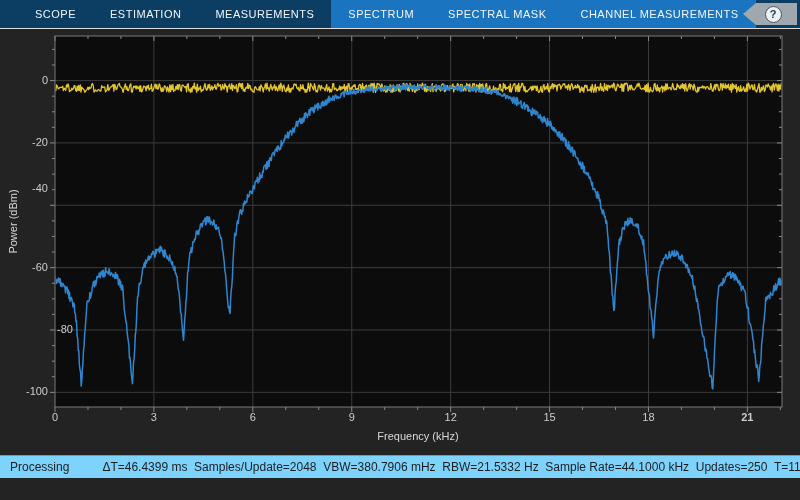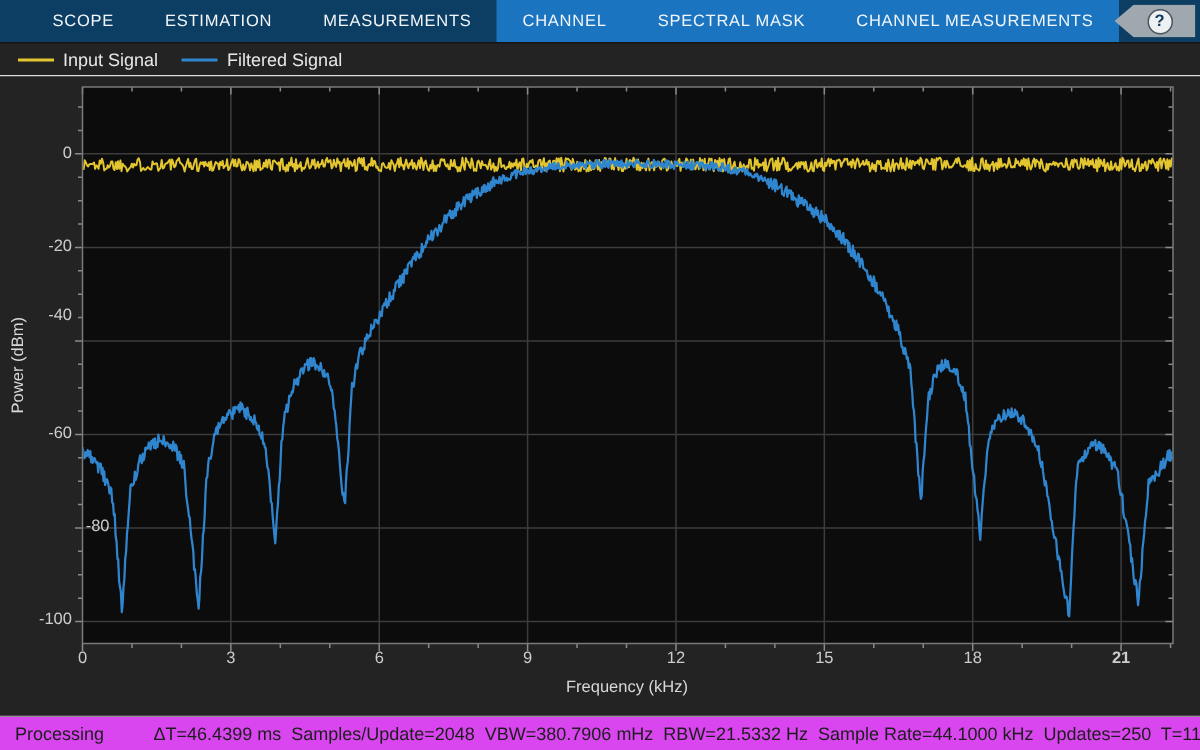--- a/index.html
+++ b/index.html
@@ -31,56 +31,46 @@
   
   .figure{position:relative;width:800px;height:426px;background:#232323;}
   .plot-svg{position:absolute;left:45px;top:-3px;}
   .axis-label{position:absolute;color:#d8d8d8;font-size:11px;text-align:center;}
   .x-axis-label{left:208px;top:401px;width:420px;}
   .y-axis-label{left:-86px;top:185px;width:200px;height:15px;transform:rotate(-90deg);}
   .x-tick-label{position:absolute;width:50px;top:382px;text-align:center;color:#cccccc;font-size:11px;}
   .y-tick-label{position:absolute;width:48px;left:0;text-align:right;color:#cccccc;font-size:11px;}
 
   
-  .statusbar{height:22px;border-top:1px solid #8e8e8e;background:#d946ef;
+  .statusbar{height:22px;border-top:1px solid #8e8e8e;background:#7dd3fc;
     display:flex;align-items:center;font-size:12px;color:#1d1d1d;overflow:hidden;text-align:center;}
   .status-state{margin-left:10px;white-space:pre;}
   .status-metrics{margin-left:33px;white-space:pre;}
 </style>
 </head>
 <body>
 
 <div class="app">
 
   <div class="tabbar">
     <div class="spacer-l"></div>
     <div class="tab">SCOPE</div>
     <div class="tab">ESTIMATION</div>
     <div class="tab">MEASUREMENTS</div>
     <div class="tabgroup-active">
-      <div class="tab">CHANNEL</div>
+      <div class="tab">SPECTRUM</div>
       <div class="tab">SPECTRAL MASK</div>
       <div class="tab">CHANNEL MEASUREMENTS</div>
     </div>
     <div class="tab-fill"></div>
     <div class="help-tag">
       <div class="help-circle">?</div>
     </div>
   </div>
 
-  <div class="legendbar">
-    <div class="legend-item">
-      <span class="legend-swatch" style="background: rgb(227, 197, 47);"></span>
-      <span class="legend-label">Input Signal</span>
-    </div>
-    <div class="legend-item">
-      <span class="legend-swatch" style="background: rgb(47, 134, 207);"></span>
-      <span class="legend-label">Filtered Signal</span>
-    </div>
-  </div>
   <div class="legend-sep"></div>
 
   <div class="figure">
     <div id="plot-mount">
         <svg width="747" height="391" viewBox="0 0 747 391" class="plot-svg">
           <rect x="10" y="10" width="727" height="371" fill="#0c0c0c"></rect>
           <line x1="108.91156462585033" y1="10" x2="108.91156462585033" y2="381" stroke="#3c3c3c" stroke-width="1"></line>
           <line x1="207.82312925170066" y1="10" x2="207.82312925170066" y2="381" stroke="#3c3c3c" stroke-width="1"></line>
           <line x1="306.734693877551" y1="10" x2="306.734693877551" y2="381" stroke="#3c3c3c" stroke-width="1"></line>
           <line x1="405.6462585034013" y1="10" x2="405.6462585034013" y2="381" stroke="#3c3c3c" stroke-width="1"></line>

